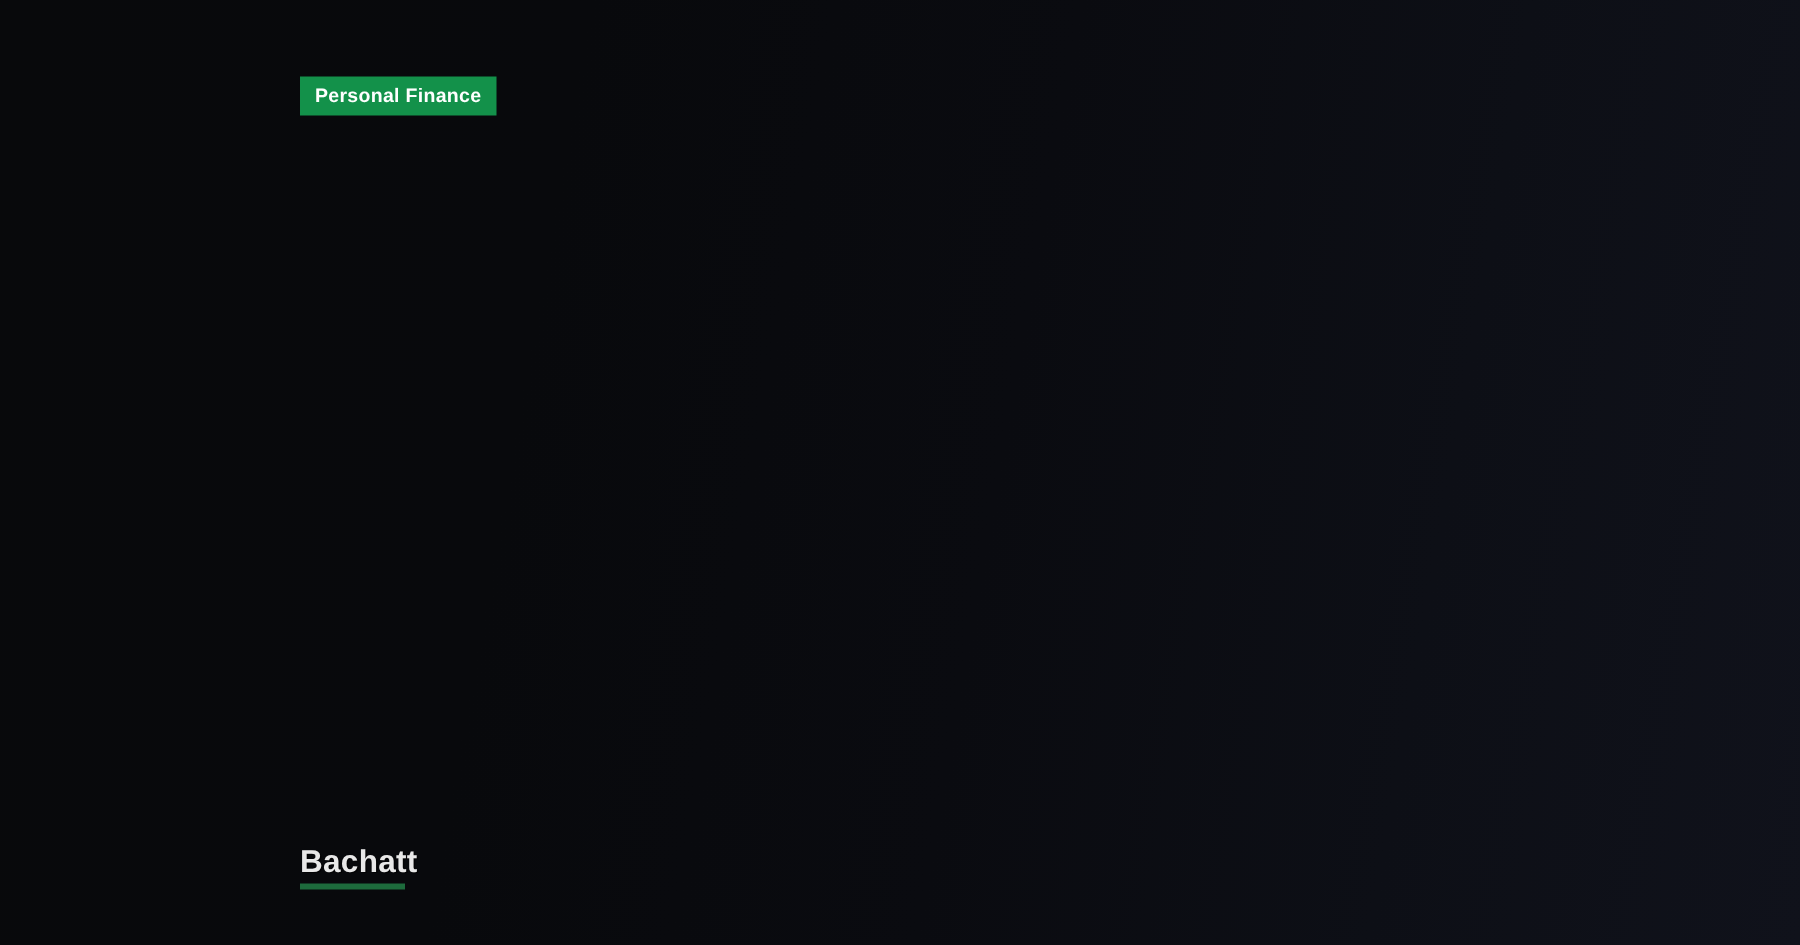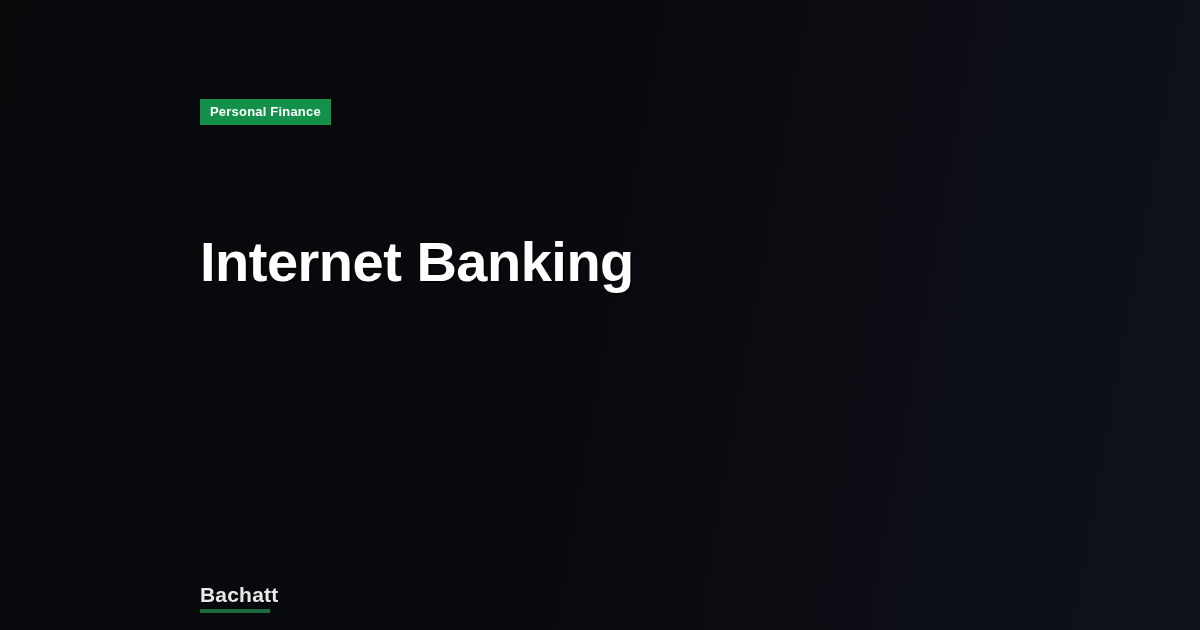--- a/index.html
+++ b/index.html
@@ -27,21 +27,20 @@
                 #0d0f16 78%,
                 #10121b 100%);
     overflow: hidden;
   }
 
   
   #badge-row {
     position: absolute;
     left: 200px;
     top: 51px;
-    margin-top: 48px;
   }
 
   .badge {
     display: inline-block;
     background: #13914a;
     color: #ffffff;
     font-size: 13px;
     font-weight: bold;
     letter-spacing: 0.2px;
     line-height: 1;
@@ -76,42 +75,40 @@
   }
 
   .brand-name {
     display: inline-block;
     color: #e8e8e8;
     font-size: 21px;
     font-weight: bold;
     line-height: 24px;
     letter-spacing: 0.2px;
     text-shadow: 1px 1px 0 rgba(0,0,0,0.6);
-    margin-top: 20px;
   }
 
   .brand-underline {
     display: block;
     width: 70px;
     height: 4px;
     margin-top: 2px;
     background: #1d6b3c;
   }
 </style>
 </head>
 <body>
 
 <div id="card">
 
   <div id="badge-row">
     <span class="badge">Personal Finance</span>
   </div>
 
   <div id="headline">
-    <span class="headline-line">Internet Banking</span>
   </div>
 
   <div id="brand">
     <span class="brand-name">Bachatt</span>
     <span class="brand-underline"></span>
   </div>
 
 </div>
 
 </body></html>

